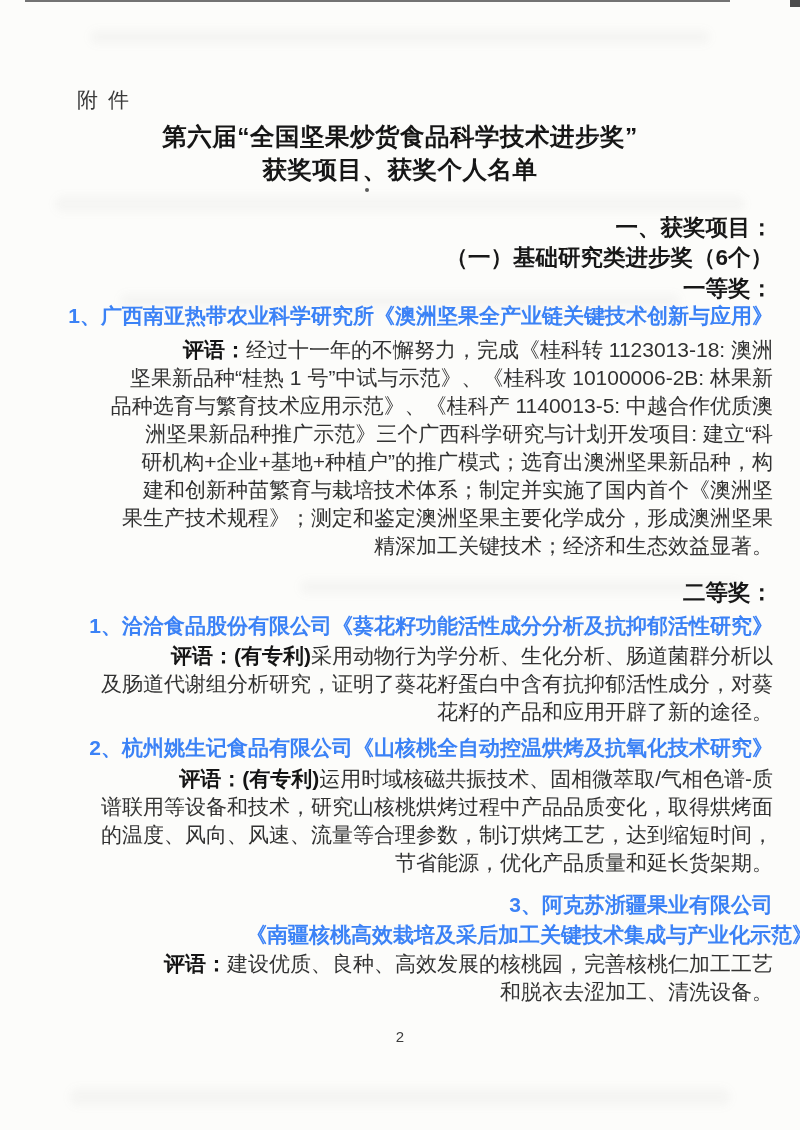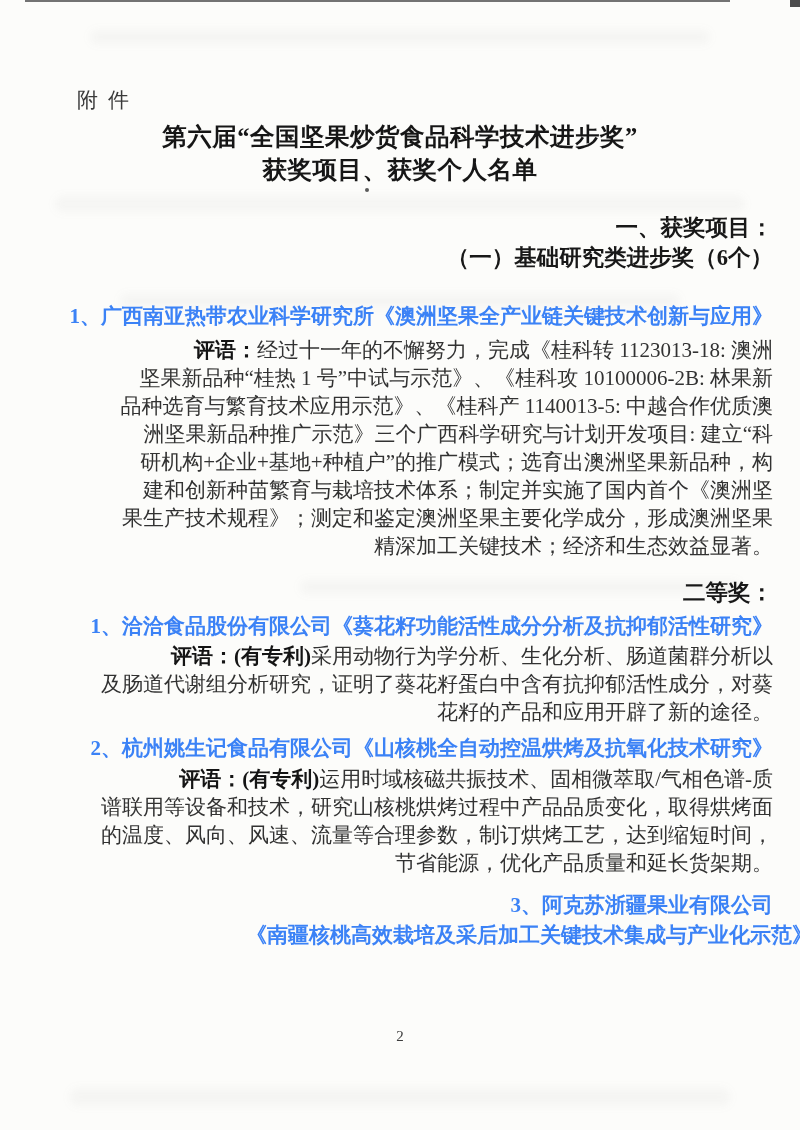--- a/index.html
+++ b/index.html
@@ -1,20 +1,20 @@
 <!DOCTYPE html>
 <html lang="zh"><head>
 <meta charset="utf-8">
 <style>
   html,body{margin:0;padding:0;}
   body{width:800px;height:1130px;background:#e9e9e7;}
   .page{
     position:absolute;left:0;top:0;width:800px;height:1130px;
     background:#fcfcfa;overflow:hidden;
-    font-family:Liberation Serif, serif;
+    font-family:Liberation Sans, sans-serif;
     color:#2e2e2e;
   }
   .blk{position:absolute;left:63px;width:710px;white-space:pre;text-align:right;}
   .center{left:0;width:800px;text-align:center;}
   .doc-title{font-size:24.5px;font-weight:700;color:#161616;line-height:33px;letter-spacing:.5px;}
   .attachment{position:absolute;left:77px;top:86px;font-size:21px;letter-spacing:10px;color:#3a3a3a;line-height:28px;}
   .heading{font-size:22.5px;font-weight:700;color:#181818;line-height:30px;}
   .item{font-size:21px;font-weight:700;color:#3b82f6;line-height:30px;}
   .comment{font-size:21px;line-height:28px;text-indent:44px;color:#323232;}
   .comment .lbl{font-weight:700;color:#141414;}
@@ -45,20 +45,21 @@
   <div class="art smudge s3"></div>
   <div class="art smudge s4"></div>
   <div class="art smudge s5"></div>
 
   <div class="attachment">附件</div>
   <div class="blk center doc-title" style="top:120px">第六届“全国坚果炒货食品科学技术进步奖”</div>
   <div class="blk center doc-title" style="top:153px">获奖项目、获奖个人名单</div>
 
   <div class="blk heading" style="top:213px">一、获奖项目：</div>
   <div class="blk heading" style="top:243px">（一）基础研究类进步奖（6个）</div>
+  <div class="blk heading" style="top:274px">一等奖：</div>
 
   <div class="blk item" style="top:301px">1、广西南亚热带农业科学研究所《澳洲坚果全产业链关键技术创新与应用》</div>
   <div class="blk comment" style="top:336px"><span class="lbl">评语：</span><span>经过十一年的不懈努力，完成《桂科转 1123013-18: 澳洲
 坚果新品种“桂热 1 号”中试与示范》、《桂科攻 10100006-2B: 林果新
 品种选育与繁育技术应用示范》、《桂科产 1140013-5: 中越合作优质澳
 洲坚果新品种推广示范》三个广西科学研究与计划开发项目: 建立“科
 研机构+企业+基地+种植户”的推广模式；选育出澳洲坚果新品种，构
 建和创新种苗繁育与栽培技术体系；制定并实施了国内首个《澳洲坚
 果生产技术规程》；测定和鉴定澳洲坚果主要化学成分，形成澳洲坚果
 精深加工关键技术；经济和生态效益显著。</span></div>
@@ -71,15 +72,17 @@
 花籽的产品和应用开辟了新的途径。</span></div>
 
   <div class="blk item" style="top:733px">2、杭州姚生记食品有限公司《山核桃全自动控温烘烤及抗氧化技术研究》</div>
   <div class="blk comment" style="top:765px"><span class="lbl">评语：</span><span class="lbl">(有专利)</span><span>运用时域核磁共振技术、固相微萃取/气相色谱-质
 谱联用等设备和技术，研究山核桃烘烤过程中产品品质变化，取得烘烤面
 的温度、风向、风速、流量等合理参数，制订烘烤工艺，达到缩短时间，
 节省能源，优化产品质量和延长货架期。</span></div>
 
   <div class="blk item" style="top:890px">3、阿克苏浙疆果业有限公司</div>
   <div class="blk item indented" style="top:920px">《南疆核桃高效栽培及采后加工关键技术集成与产业化示范》</div>
+  <div class="blk comment" style="top:950px"><span class="lbl">评语：</span><span>建设优质、良种、高效发展的核桃园，完善核桃仁加工工艺
+和脱衣去涩加工、清洗设备。</span></div>
 
   <div class="pagenum">2</div>
 </div>
 
 </body></html>

